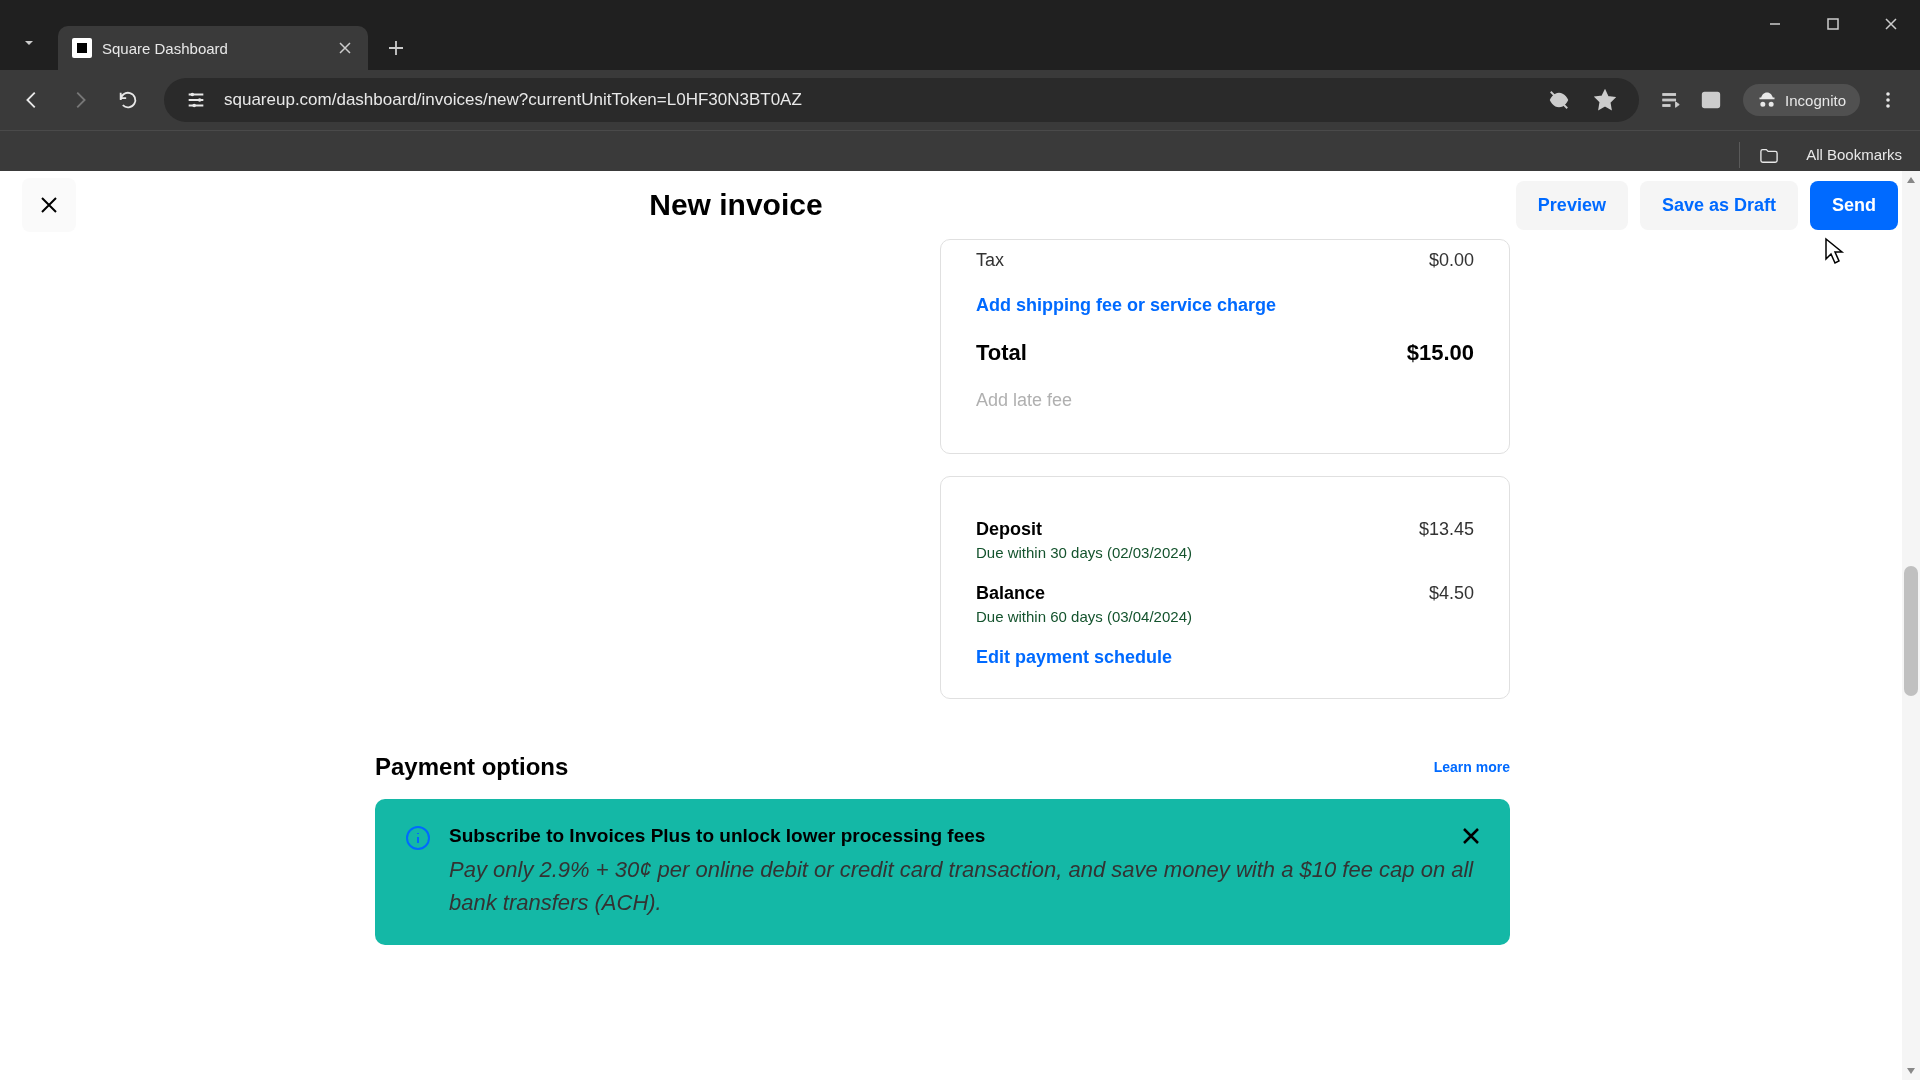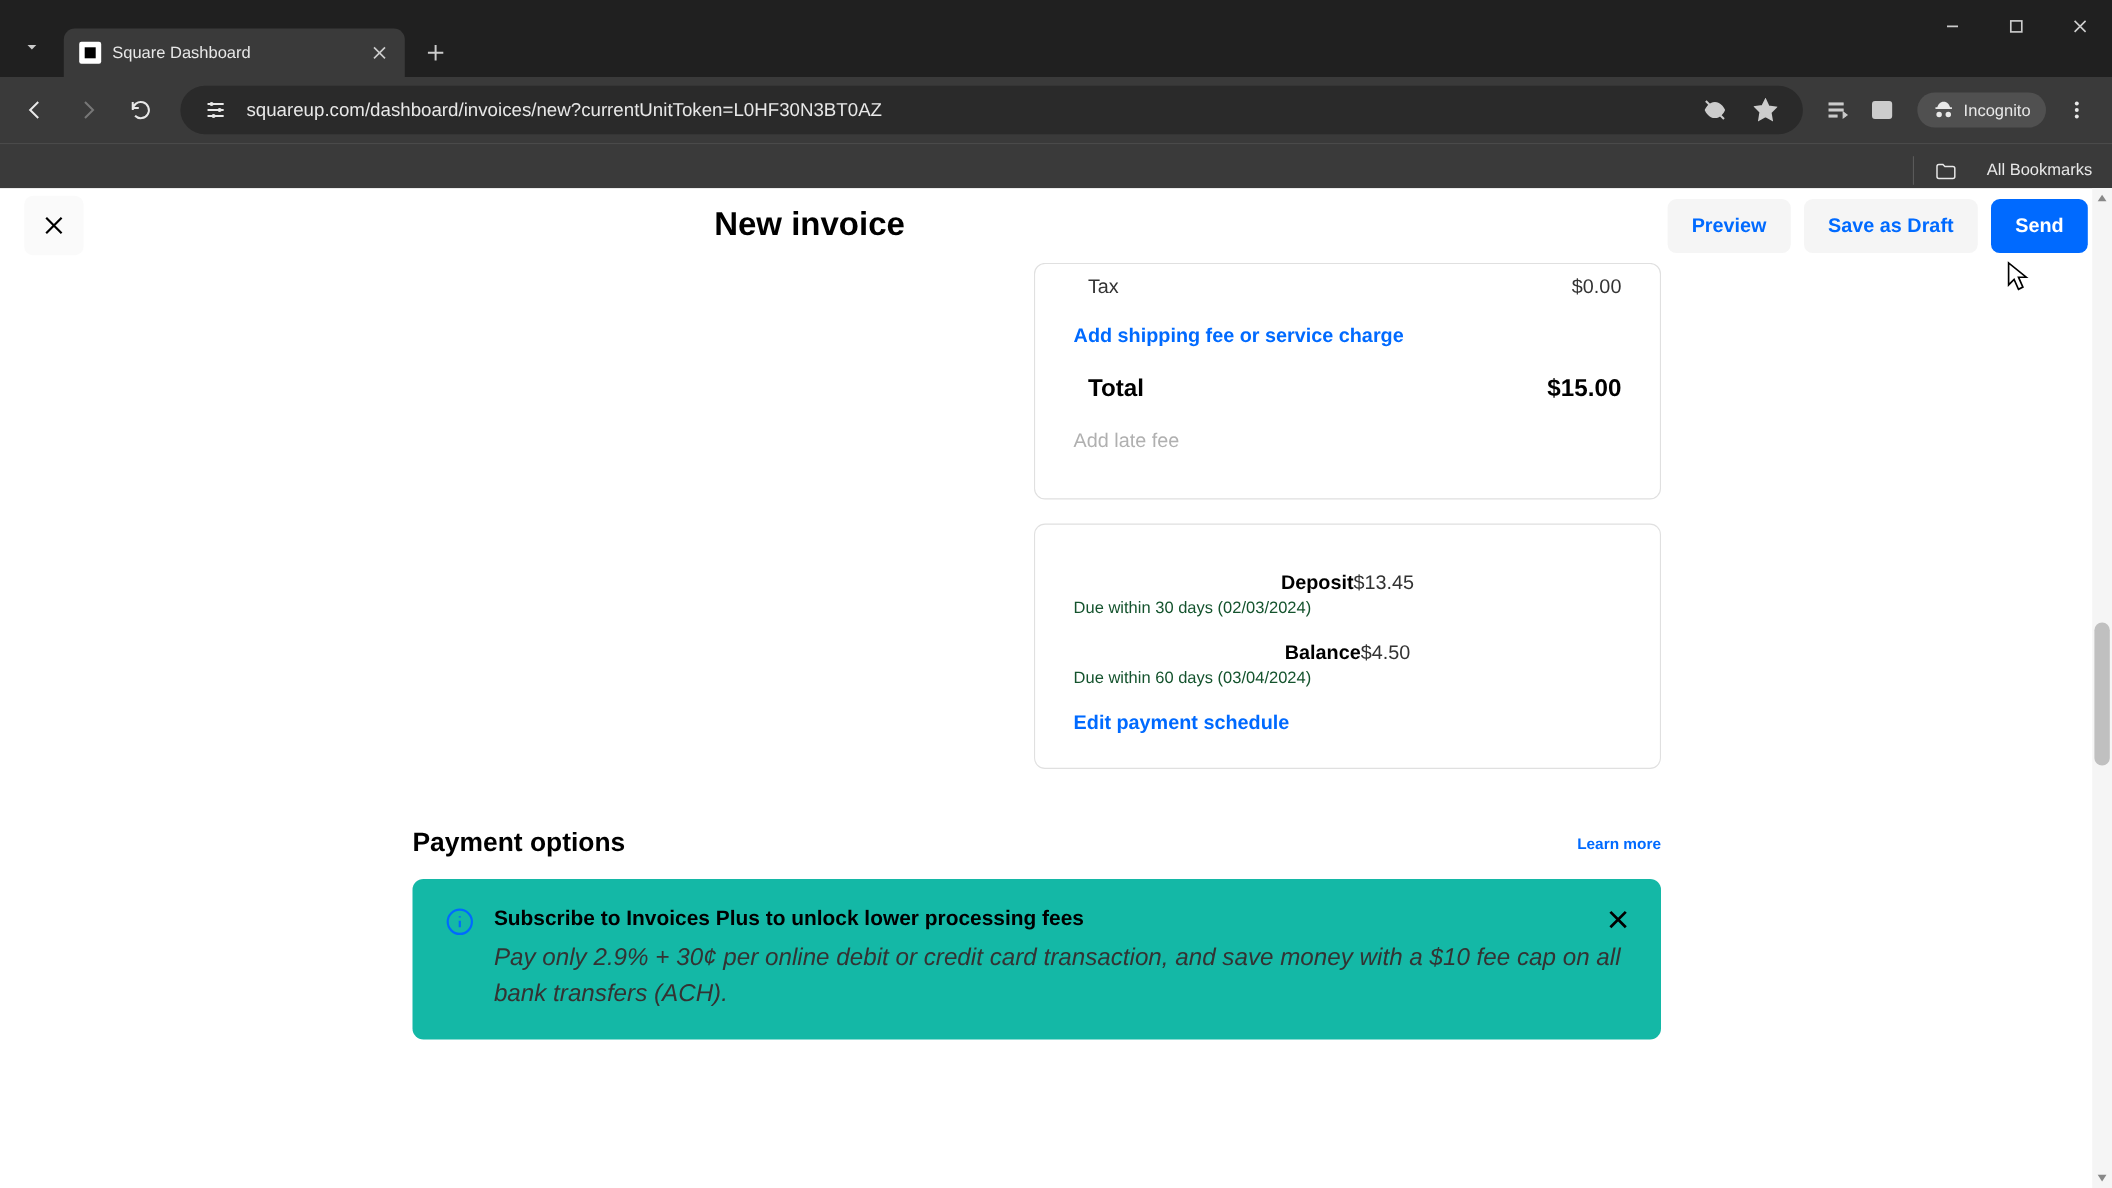--- a/index.html
+++ b/index.html
@@ -53,31 +53,31 @@
     .header-actions { display: flex; gap: 12px; }
     .btn { padding: 14px 22px; border-radius: 8px; font-size: 18px; font-weight: 600; cursor: pointer; border: none; }
     .btn-secondary { background: #f5f5f5; color: #006aff; }
     .btn-primary { background: #006aff; color: #fff; }
     
     .content-area { padding: 0; overflow-y: auto; position: absolute; top: 68px; left: 0; right: 18px; bottom: 0; }
     
     .card { width: 570px; margin: 0 auto 22px auto; border: 1px solid #e0e0e0; border-radius: 10px; background: #fff; padding: 0 35px 28px 35px; margin-left: 940px; }
     
     .line-row { display: flex; justify-content: space-between; align-items: baseline; padding: 10px 0; }
-    .line-label { font-size: 18px; color: #333; margin-left: 13px; }
+    .line-label { font-size: 18px; color: #333; }
     .line-value { font-size: 18px; color: #333; }
     .line-row.total .line-label { font-size: 22px; font-weight: 700; color: #000; }
     .line-row.total .line-value { font-size: 22px; font-weight: 700; color: #000; }
     .link-row { padding: 14px 0; }
     .text-link { color: #006aff; font-size: 18px; font-weight: 600; }
     .text-link.disabled { color: #b0b0b0; font-weight: 500; }
     
     .card.schedule { padding-top: 42px; padding-bottom: 30px; }
     .schedule-item { margin-bottom: 22px; }
-    .schedule-row { display: flex; justify-content: center; align-items: baseline; }
+    .schedule-row { display: flex; justify-content: space-between; align-items: baseline; }
     .schedule-label { font-size: 18px; font-weight: 600; color: #000; }
     .schedule-amount { font-size: 18px; color: #333; }
     .schedule-sub { font-size: 15px; color: #14532d; margin-top: 4px; }
     
     .section-header { width: 1135px; margin: 0 auto; display: flex; justify-content: space-between; align-items: center; padding: 32px 0 18px 0; margin-left: 375px; }
     .section-title { font-size: 24px; font-weight: 700; color: #000; }
     .section-link { color: #006aff; font-size: 14px; font-weight: 600; }
     
     .promo-banner { width: 1135px; margin-left: 375px; background: #14b8a6; border-radius: 10px; padding: 26px 30px; display: flex; gap: 18px; position: relative; }
     .promo-icon { width: 26px; height: 26px; flex-shrink: 0; }

